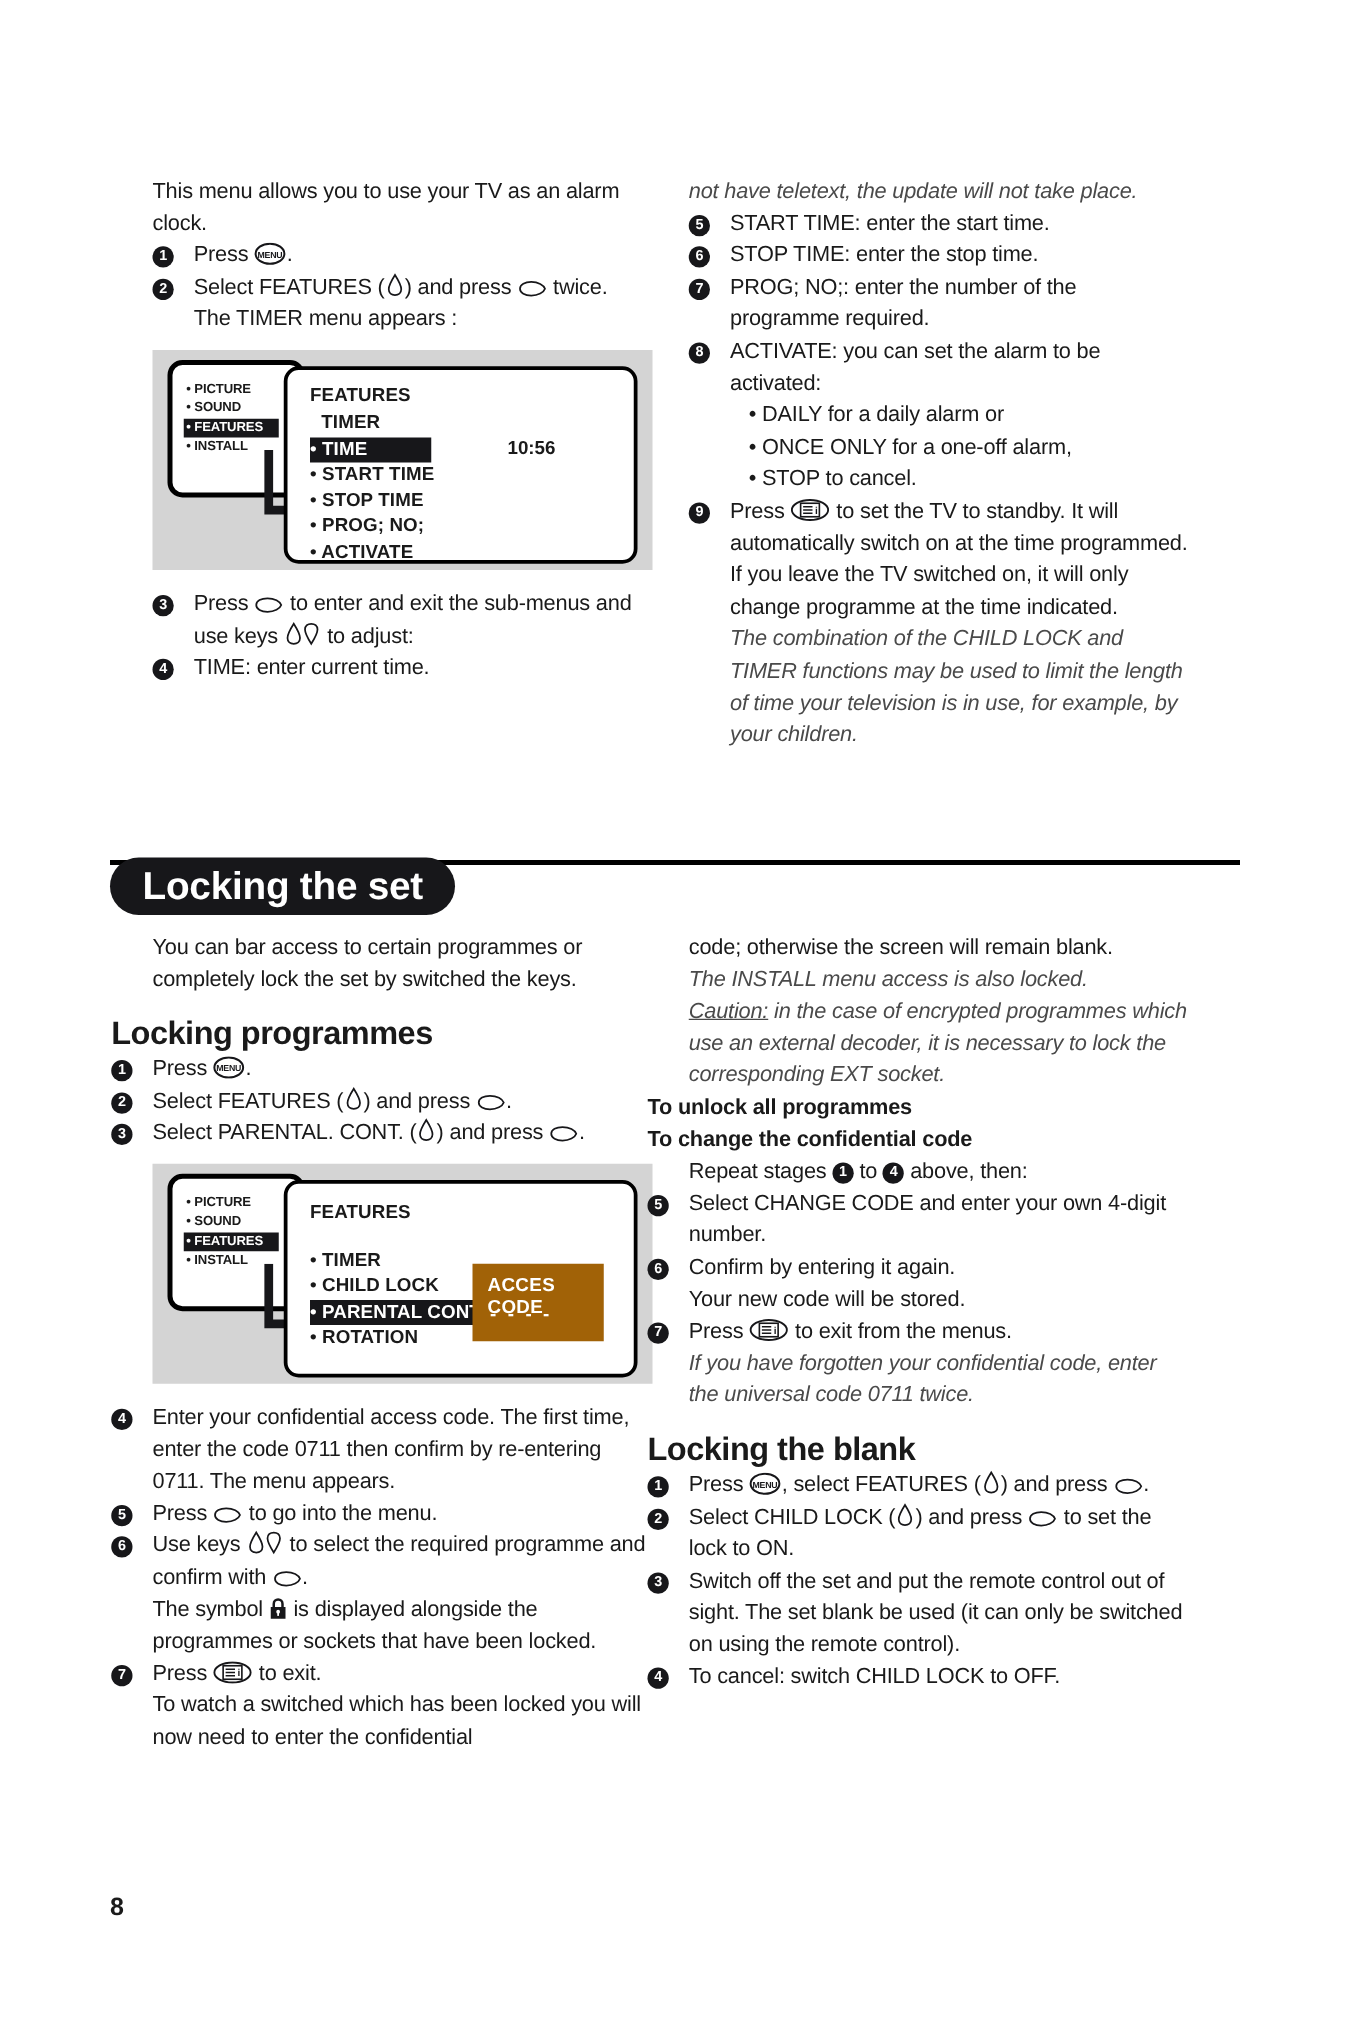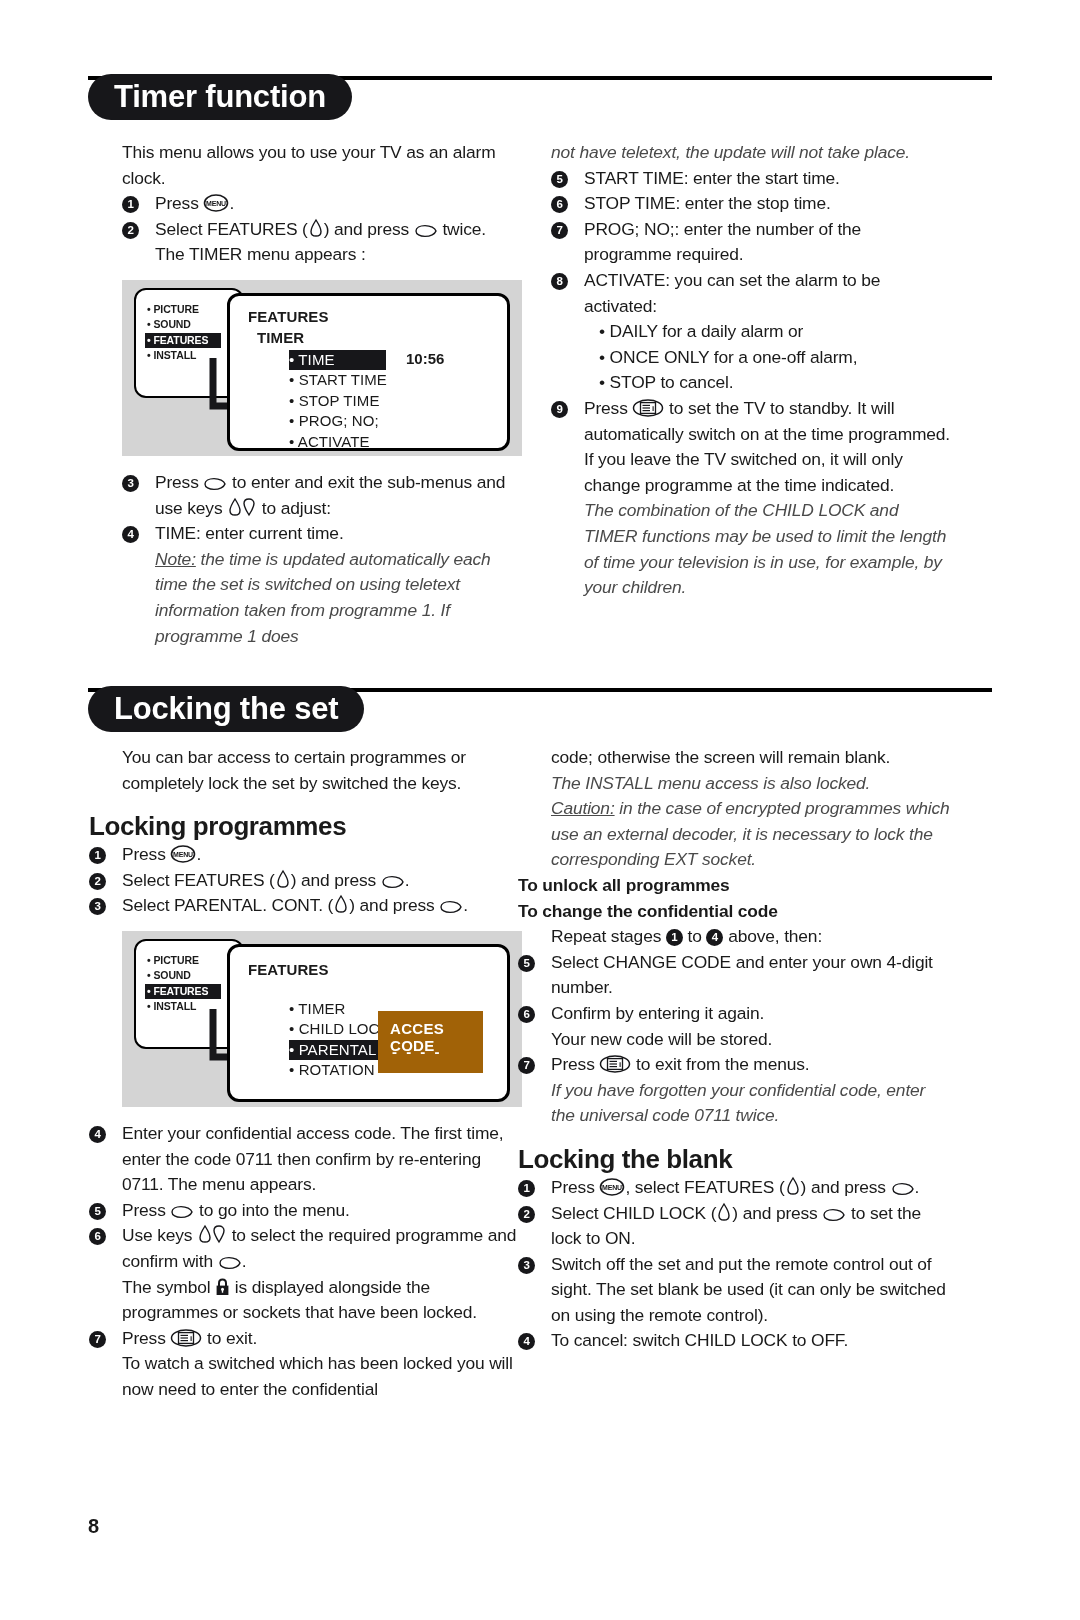--- a/index.html
+++ b/index.html
@@ -123,21 +123,21 @@
     position: relative;
     width: 400px;
     height: 176px;
     background: #d4d4d4;
   }
   .fig-left {
     position: absolute;
     left: 12px; top: 8px;
     width: 110px; height: 110px;
     background: #fff;
-    border: 2px solid #000000;
+    border: 4px solid #000000;
     border-radius: 12px;
     box-sizing: border-box;
     z-index: 1;
   }
   .fig-right {
     position: absolute;
     left: 105px; top: 13px;
     width: 283px; height: 158px;
     background: #fff;
     border: 3px solid #000;
@@ -174,24 +174,23 @@
   }
   .fig-sub {
     position: absolute;
     font-size: 15px;
     font-weight: bold;
     letter-spacing: 0.1px;
   }
   .fig-items {
     position: absolute;
     font-size: 15px;
-    font-weight: normal;
+    font-weight: bold;
     line-height: 20.5px;
     letter-spacing: 0.1px;
-    margin-left: 41px;
   }
   .fig-items div { white-space: nowrap; }
   .fig-items div.sel {
     background: #17171a;
     color: #fff;
     display: inline-block;
     padding-right: 4px;
   }
   .fig-time {
     position: absolute;
@@ -226,24 +225,20 @@
     top: 1515px;
     font-size: 20px;
     font-weight: bold;
   }
 </style>
 </head>
 <body>
 
 <div class="page">
 
-  <div class="section-head" style="top:74px;">
-    <div class="section-rule"></div>
-    <div class="section-pill">Timer function</div>
-  </div>
 
   <div class="col left" style="top:140px;">
     <div class="para">This menu allows you to use your TV as an alarm clock.</div>
 
     <div class="row">
       <div class="bullet-num"><span class="num">1</span></div>
       <div class="row-text">Press <span class="ico"><svg width="26" height="18" viewBox="0 0 26 18">
               <ellipse cx="13" cy="9" rx="11.5" ry="8" fill="none" stroke="#17171a" stroke-width="1.6"></ellipse>
               <text x="13" y="12" font-family="Liberation Sans, sans-serif" font-size="7" font-weight="bold" text-anchor="middle" fill="#17171a">MENU</text>
             </svg></span>.</div>
@@ -295,21 +290,20 @@
               <path d="M8 2 C4.2 8 3 11.5 3 13.4 C3 16.4 5.2 18 8 18 C10.8 18 13 16.4 13 13.4 C13 11.5 11.8 8 8 2 Z" fill="none" stroke="#17171a" stroke-width="1.4"></path>
               <path d="M22 18 C25.8 12 27 8.5 27 6.6 C27 3.6 24.8 2 22 2 C19.2 2 17 3.6 17 6.6 C17 8.5 18.2 12 22 18 Z" fill="none" stroke="#17171a" stroke-width="1.4"></path>
             </svg></span> to adjust:</div>
     </div>
 
     <div class="row">
       <div class="bullet-num"><span class="num">4</span></div>
       <div class="row-text">TIME: enter current time.</div>
     </div>
 
-    <div class="para indent italic"><span class="u">Note:</span><span> the time is updated automatically each time the set is switched on using teletext information taken from programme 1. If programme 1 does</span></div>
   </div>
 
   <div class="col right" style="top:140px;">
     <div class="para italic indent" style="padding-left:0;">not have teletext, the update will not take place.</div>
 
     <div class="row">
       <div class="bullet-num"><span class="num">5</span></div>
       <div class="row-text">START TIME: enter the start time.</div>
     </div>
     <div class="row">

